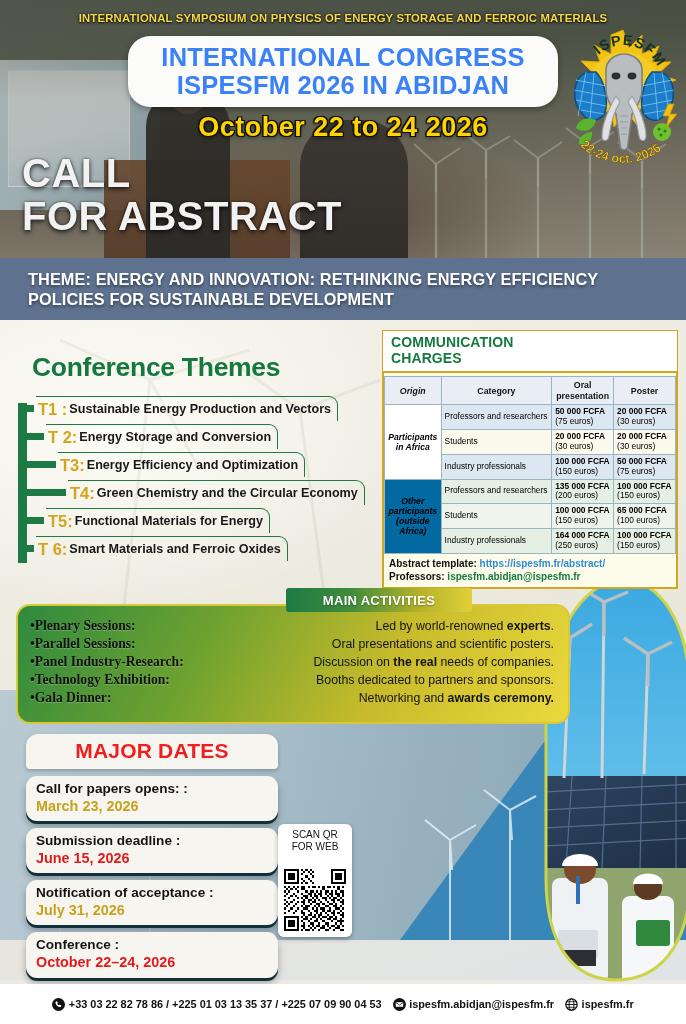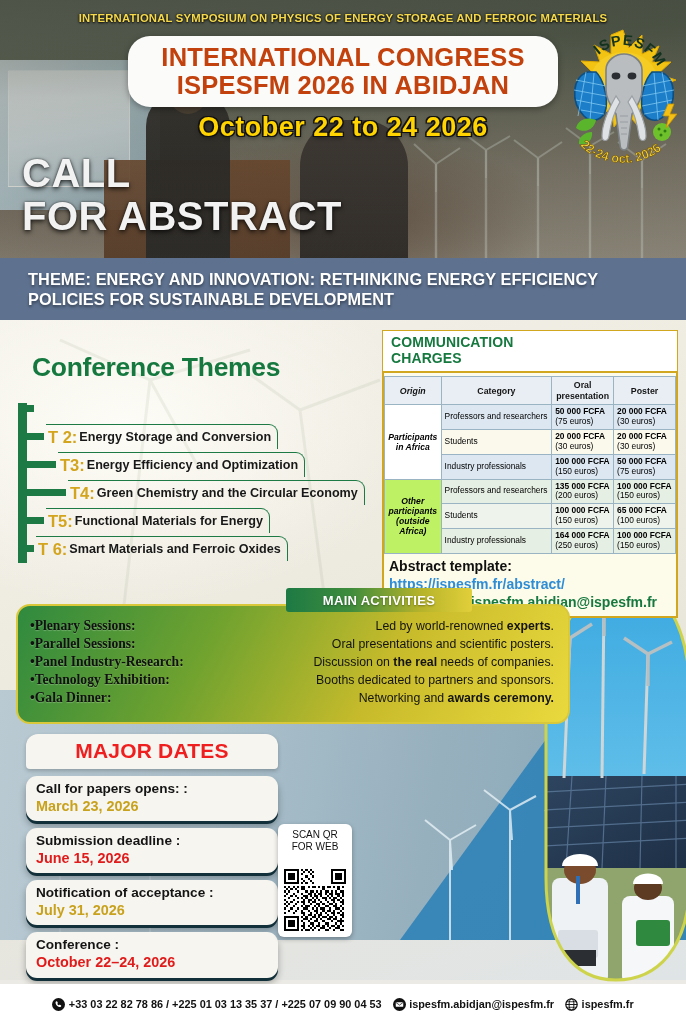--- a/index.html
+++ b/index.html
@@ -75,21 +75,21 @@
   .title-box {
     position: absolute; left: 128px; top: 36px; width: 430px;
     background: #fbfbfa;
     border-radius: 22px;
     padding: 7px 10px 8px;
     text-align: center;
     z-index: 6;
     box-shadow: 0 2px 6px rgba(0,0,0,.35);
   }
   .title-box .l1, .title-box .l2 {
-    font-size: 25.5px; font-weight: bold; color: #c2410c;
+    font-size: 25.5px; font-weight: bold; color: #3b82f6;
     letter-spacing: .2px; line-height: 1.1;
   }
   .date-line {
     position: absolute; left: 128px; top: 112px; width: 430px;
     text-align: center; z-index: 6;
     font-size: 27px; font-weight: bold; color: #ffd400;
     letter-spacing: .5px;
     text-shadow: -1.4px -1.4px 0 #111, 1.4px -1.4px 0 #111, -1.4px 1.4px 0 #111, 1.4px 1.4px 0 #111, 0 2px 4px rgba(0,0,0,.5);
   }
 
@@ -192,32 +192,32 @@
   table.chg thead th {
     background: #e8eef4; color: #141414; font-weight: bold;
     text-align: center; font-size: 8.8px; padding: 3px 2px;
   }
   table.chg thead th.ital { font-style: italic; }
   td.origin {
     font-weight: bold; font-style: italic; text-align: center;
     background: #ffffff; font-size: 8.6px;
   }
   td.origin.africa { background: #ffffff; }
-  td.origin.other { background: #bef264; }
+  td.origin.other { background: #0369a1; }
   td.cat { font-size: 8.4px; }
   td.price { font-weight: bold; }
   td.price .eur { font-weight: normal; display: block; }
   tr.r-a td.cat, tr.r-a td.price { background: #dce7f1; }
   tr.r-b td.cat, tr.r-b td.price { background: #fbf9ec; }
   tr.r-c td.cat, tr.r-c td.price { background: #dce7f1; }
   tr.r-d td.cat, tr.r-d td.price { background: #e6efe3; }
   tr.r-e td.cat, tr.r-e td.price { background: #eef4ec; }
   tr.r-f td.cat, tr.r-f td.price { background: #e6efe3; }
 
-  .charges-links { padding: 3px 5px 1px; font-size: 14px; line-height: 1.3; }
+  .charges-links { padding: 3px 5px 1px; font-size: 10px; line-height: 1.3; }
   .charges-links .lbl { font-weight: bold; color: #101010; }
   .charges-links .url { font-weight: bold; color: #2e8dd6; }
   .charges-links .mail { font-weight: bold; color: #15793f; }
 
   
   .teardrop {
     position: absolute; right: -6px; top: 578px; width: 148px; height: 406px;
     z-index: 7;
   }
 
@@ -473,20 +473,24 @@
     </div>
   </div>
 
   <div class="themes">
     <div class="themes-title">Conference Themes</div>
     <div class="themes-tree">
       <div class="spine"></div>
 
       <div class="theme-row" style="top:6px;">
         <div class="connector" style="width:16px;"></div>
+        <div class="pill">
+          <span class="tnum">T1 :</span>
+          <span class="ttext">Sustainable Energy Production and Vectors</span>
+        </div>
       </div>
 
       <div class="theme-row" style="top:34px;">
         <div class="connector" style="width:26px;"></div>
         <div class="pill">
           <span class="tnum">T 2:</span>
           <span class="ttext">Energy Storage and Conversion</span>
         </div>
       </div>
 

